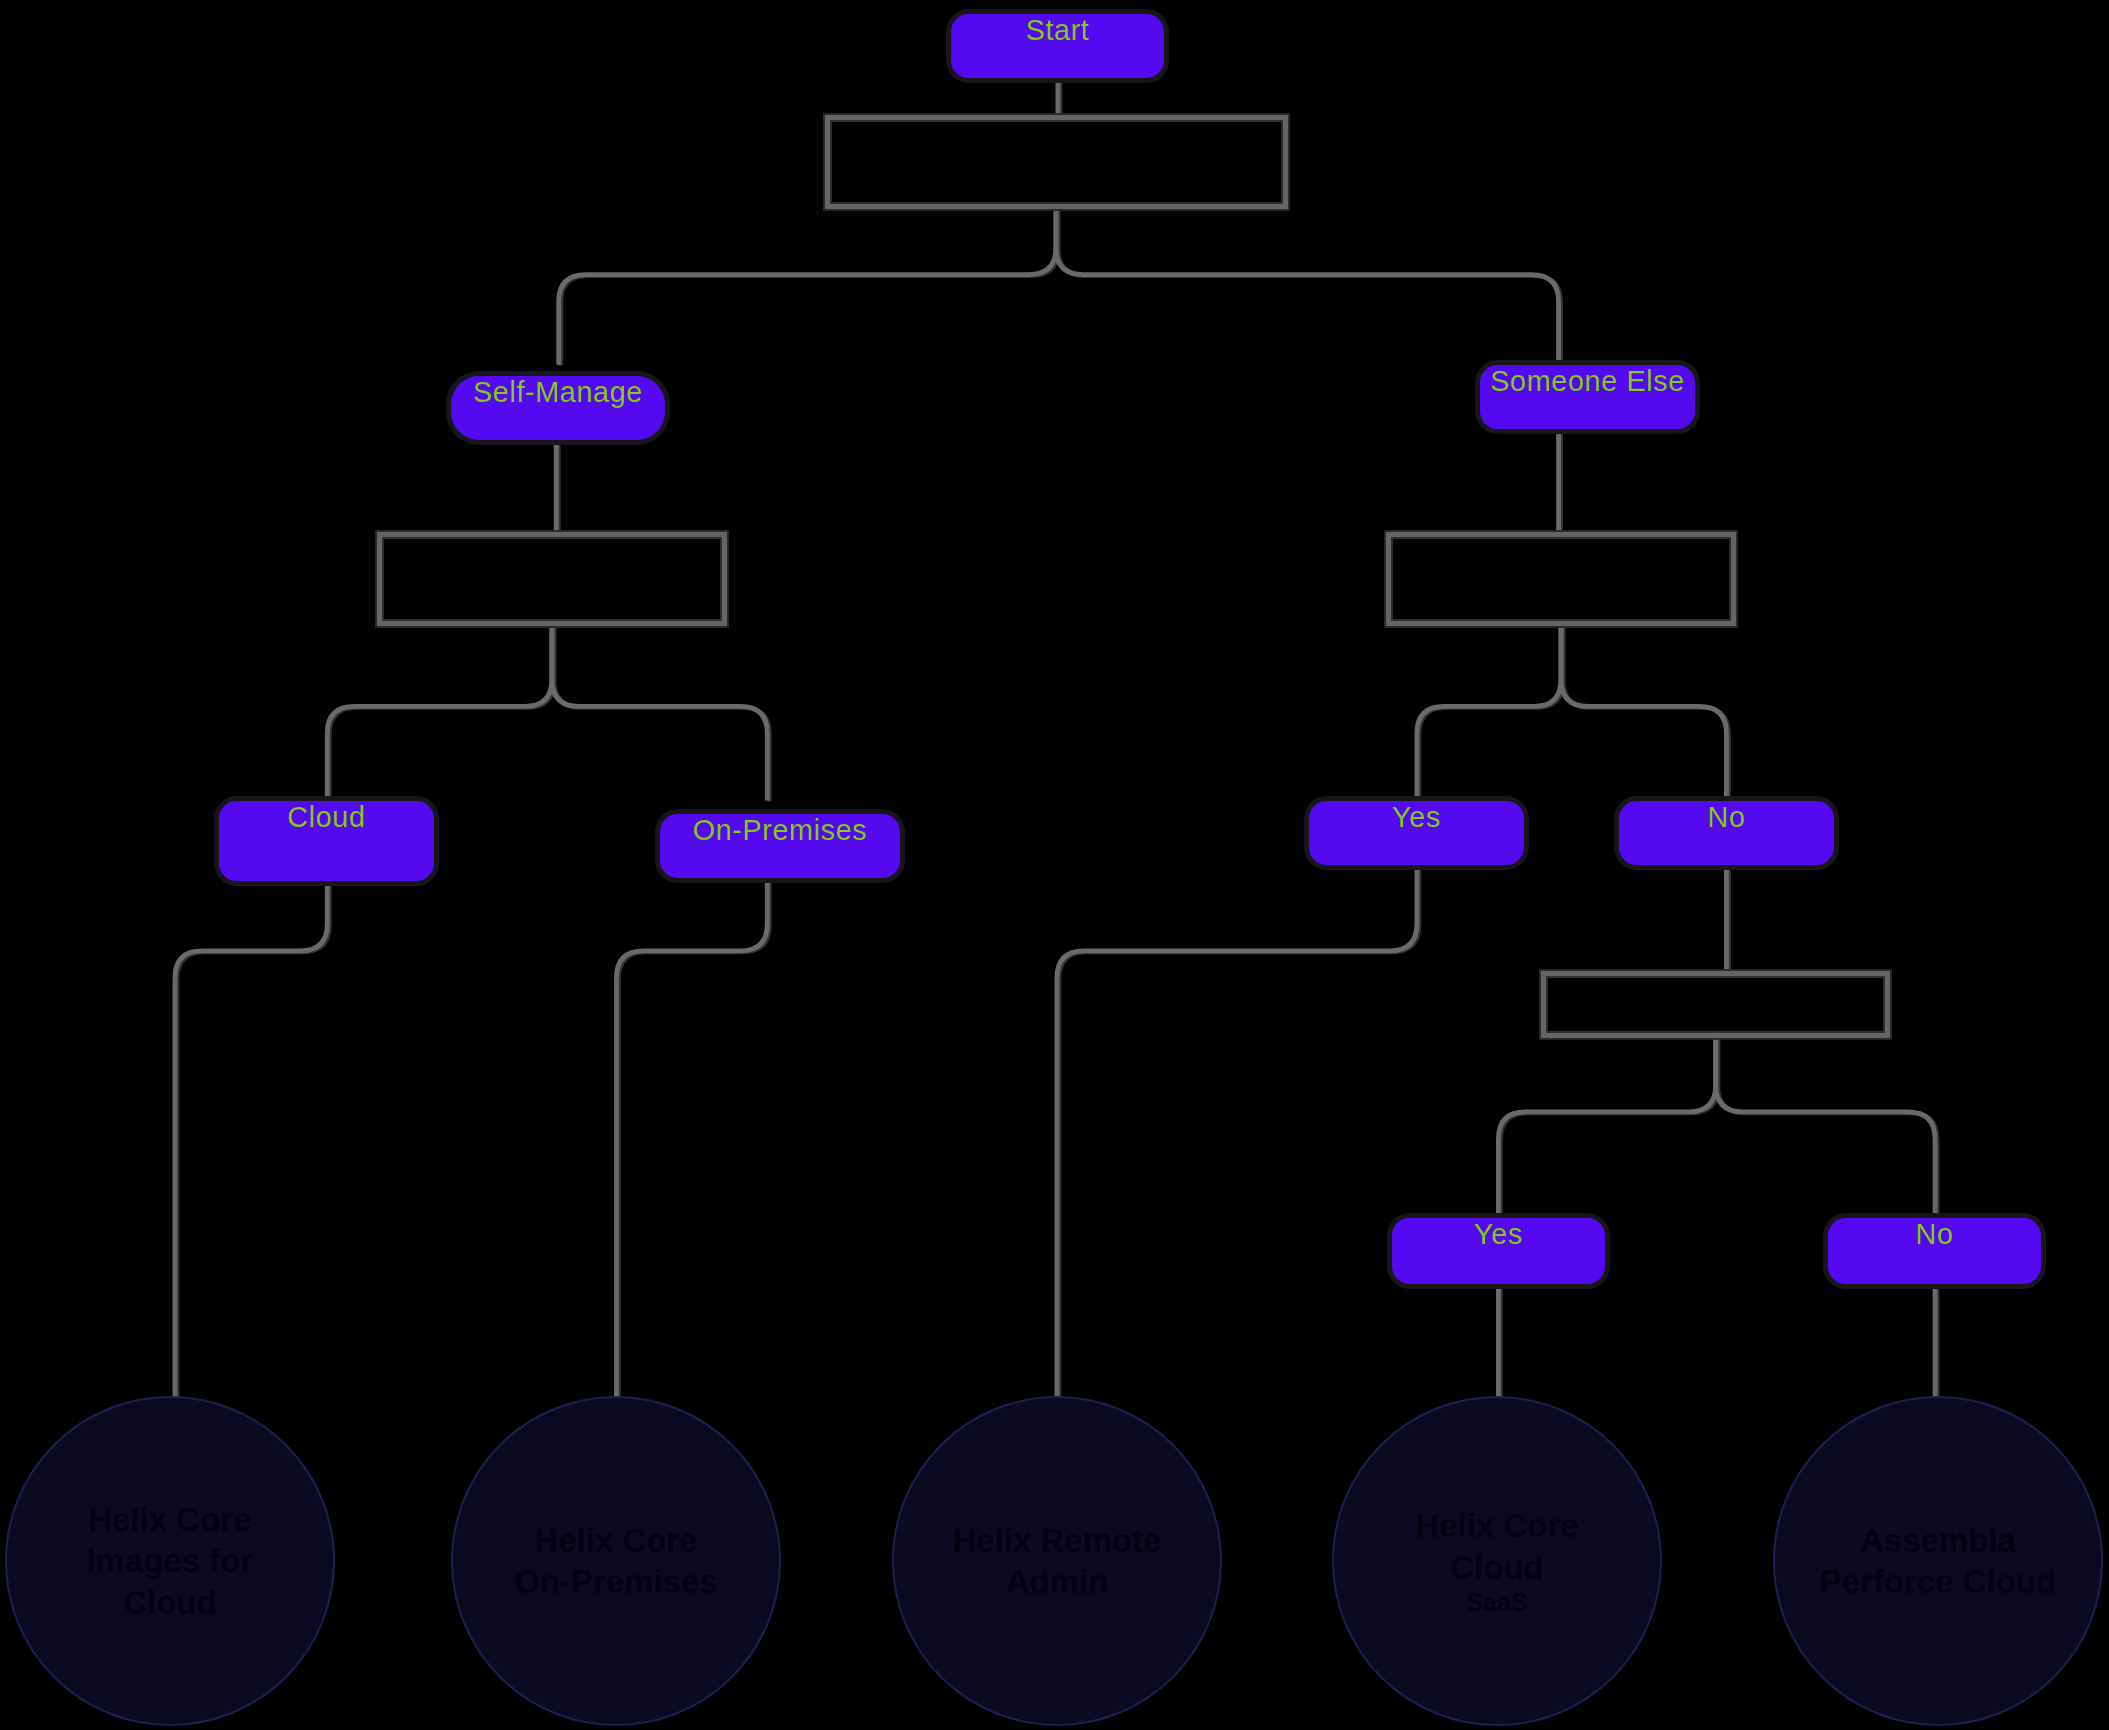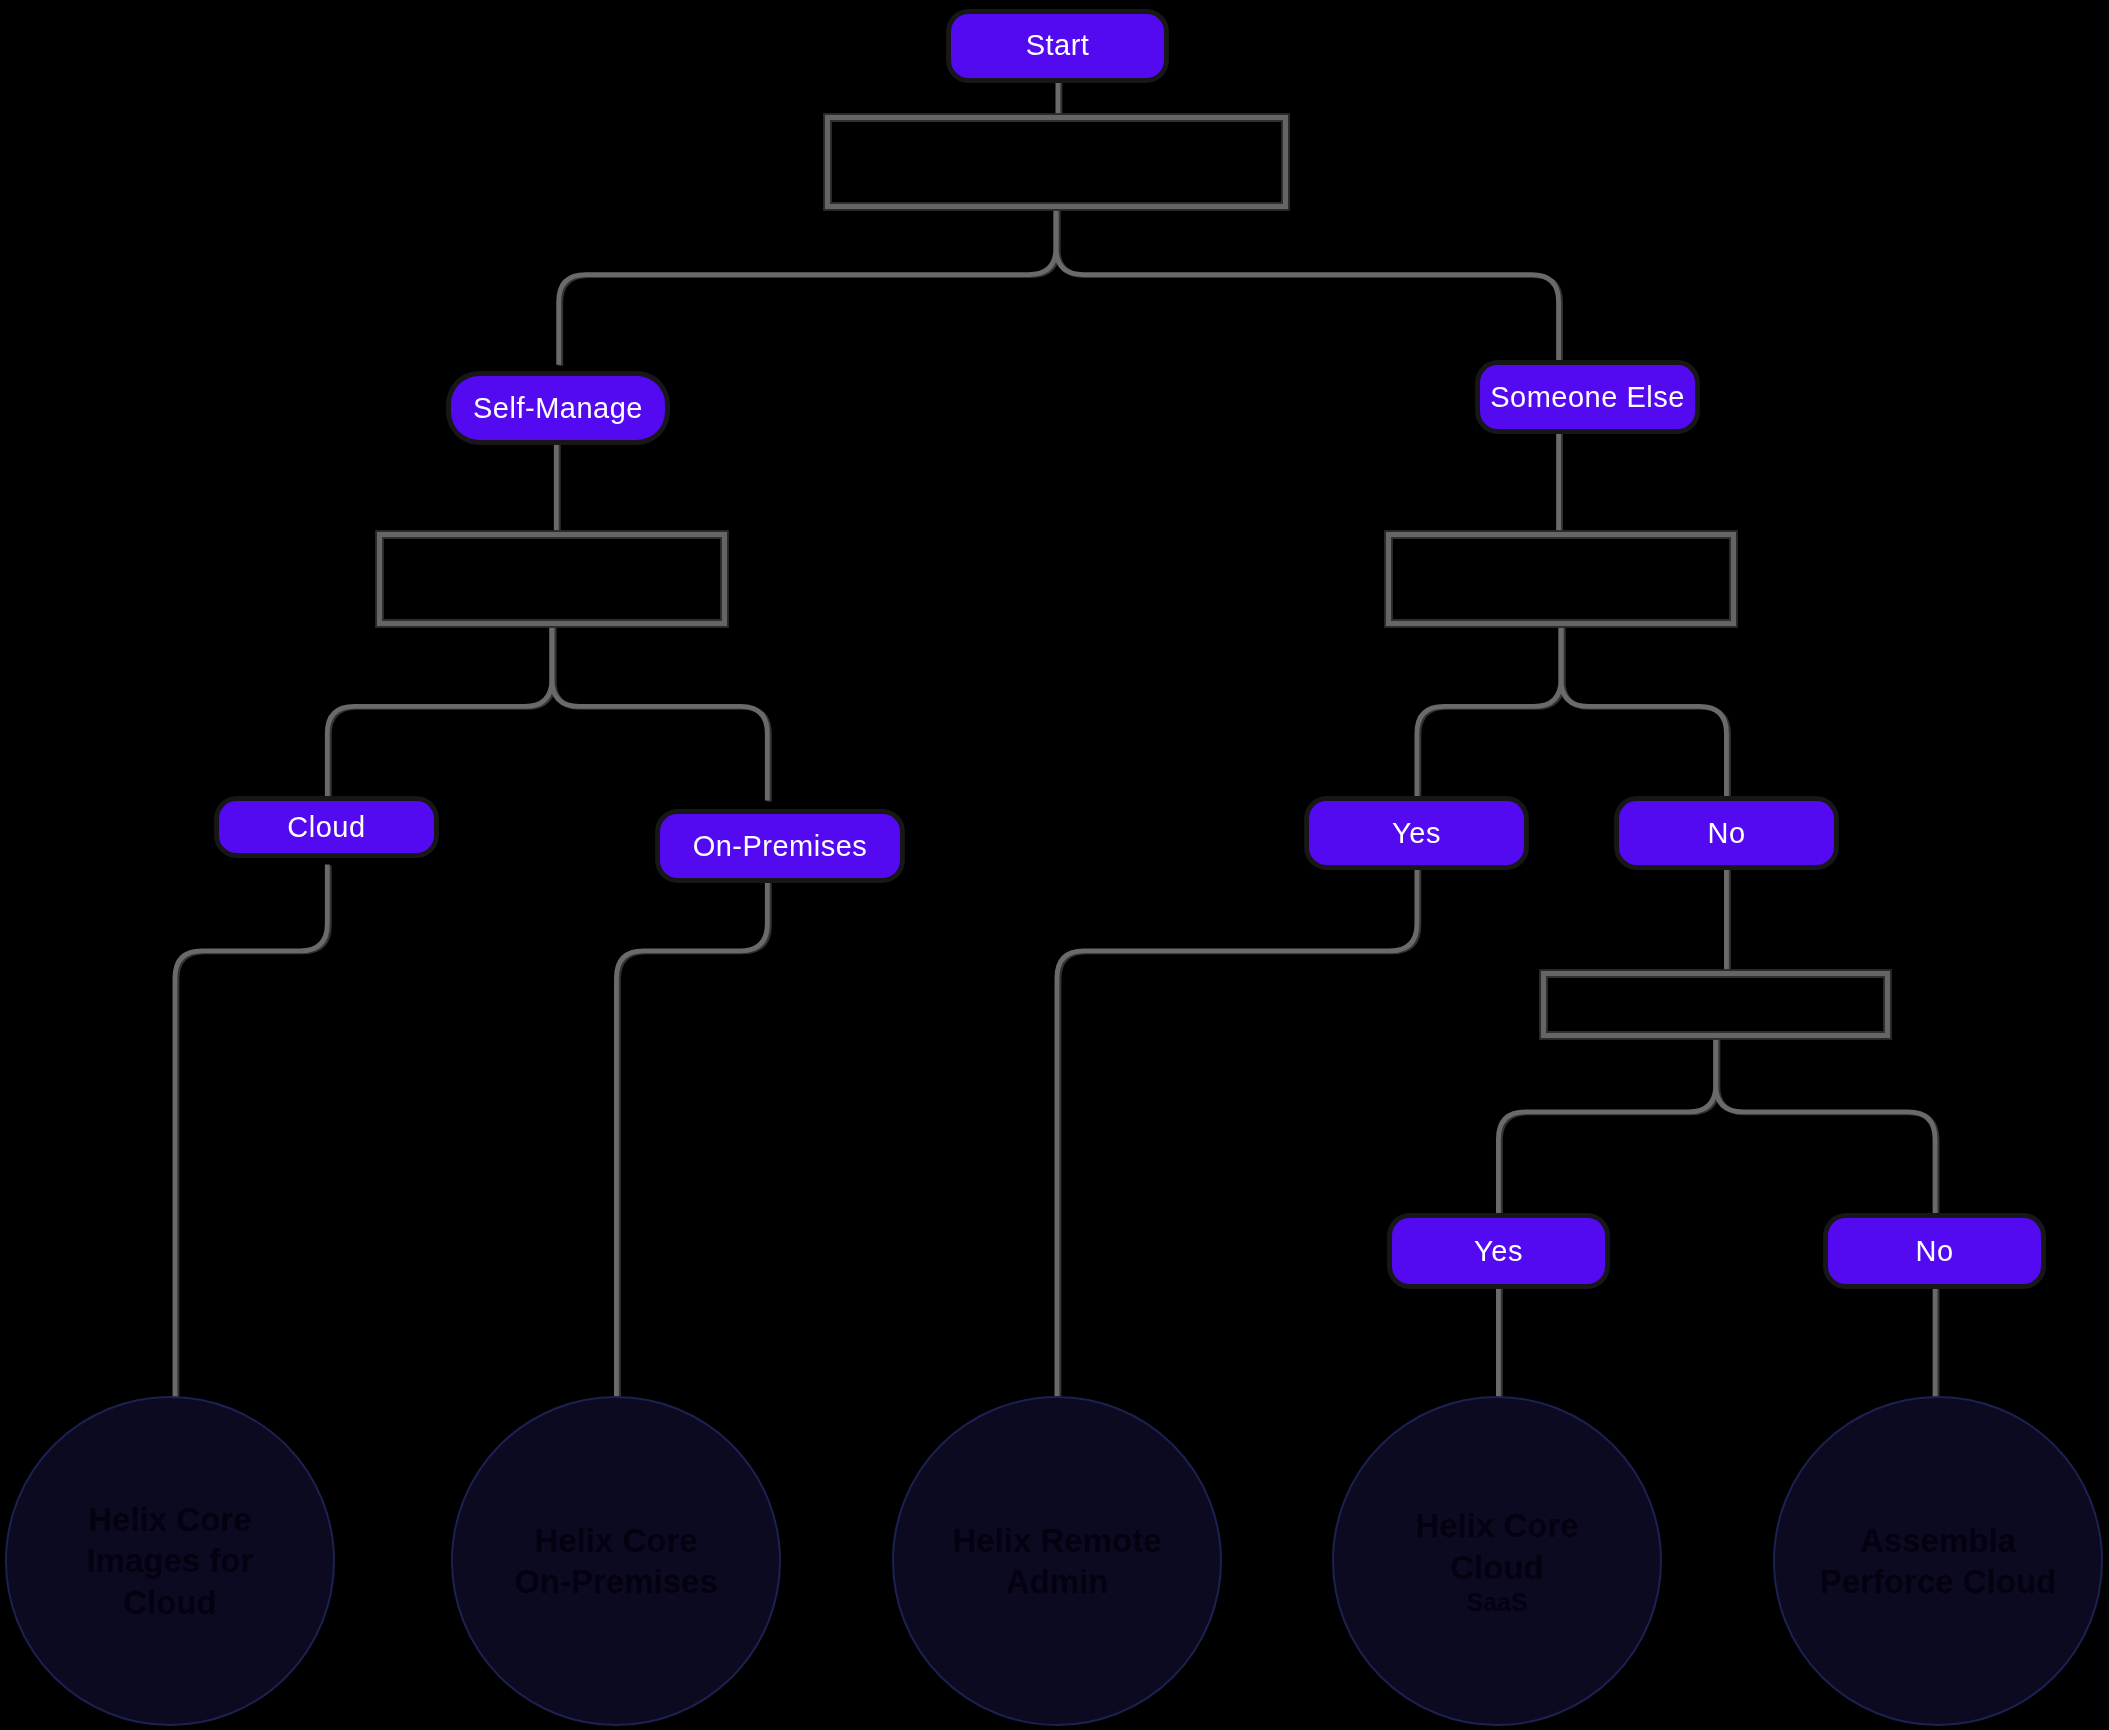--- a/index.html
+++ b/index.html
@@ -22,24 +22,24 @@
     filter: drop-shadow(2.9px 1px 0 rgba(135,135,135,0.38));
   }
   #connectors path {
     fill: none;
     stroke: #6a6a6a;
     stroke-width: 5;
   }
   .pill {
     position: absolute;
     display: flex;
-    align-items: center;
+    align-items: flex-start;
     justify-content: center;
     background: #530af0;
-    color: #ffffff;
+    color: #84cc16;
     font-size: 29px;
     font-weight: 400;
     border-radius: 17.5px;
     box-shadow: 0 0 0 4.9px #171717;
     letter-spacing: 0.5px;
     white-space: nowrap;
   }
   .qbox {
     position: absolute;
     background: #000000;
@@ -121,21 +121,21 @@
     </div>
 
   <div class="pill" style="left:451px; top:376px; width:214px; height:64px;border-radius:28px;">
       <span>Self-Manage</span>
     </div>
 
   <div class="pill" style="left:1480px; top:365px; width:215px; height:64px;">
       <span>Someone Else</span>
     </div>
 
-  <div class="pill" style="left:219px; top:801px; width:215px; height:52px;">
+  <div class="pill" style="left:219px; top:801px; width:215px; height:80px;">
       <span>Cloud</span>
     </div>
 
   <div class="pill" style="left:660px; top:801px; width:240px; height:64px;margin-top:13px;">
       <span>On-Premises</span>
     </div>
 
   <div class="pill" style="left:1309px; top:801px; width:215px; height:64px;">
       <span>Yes</span>
     </div>

